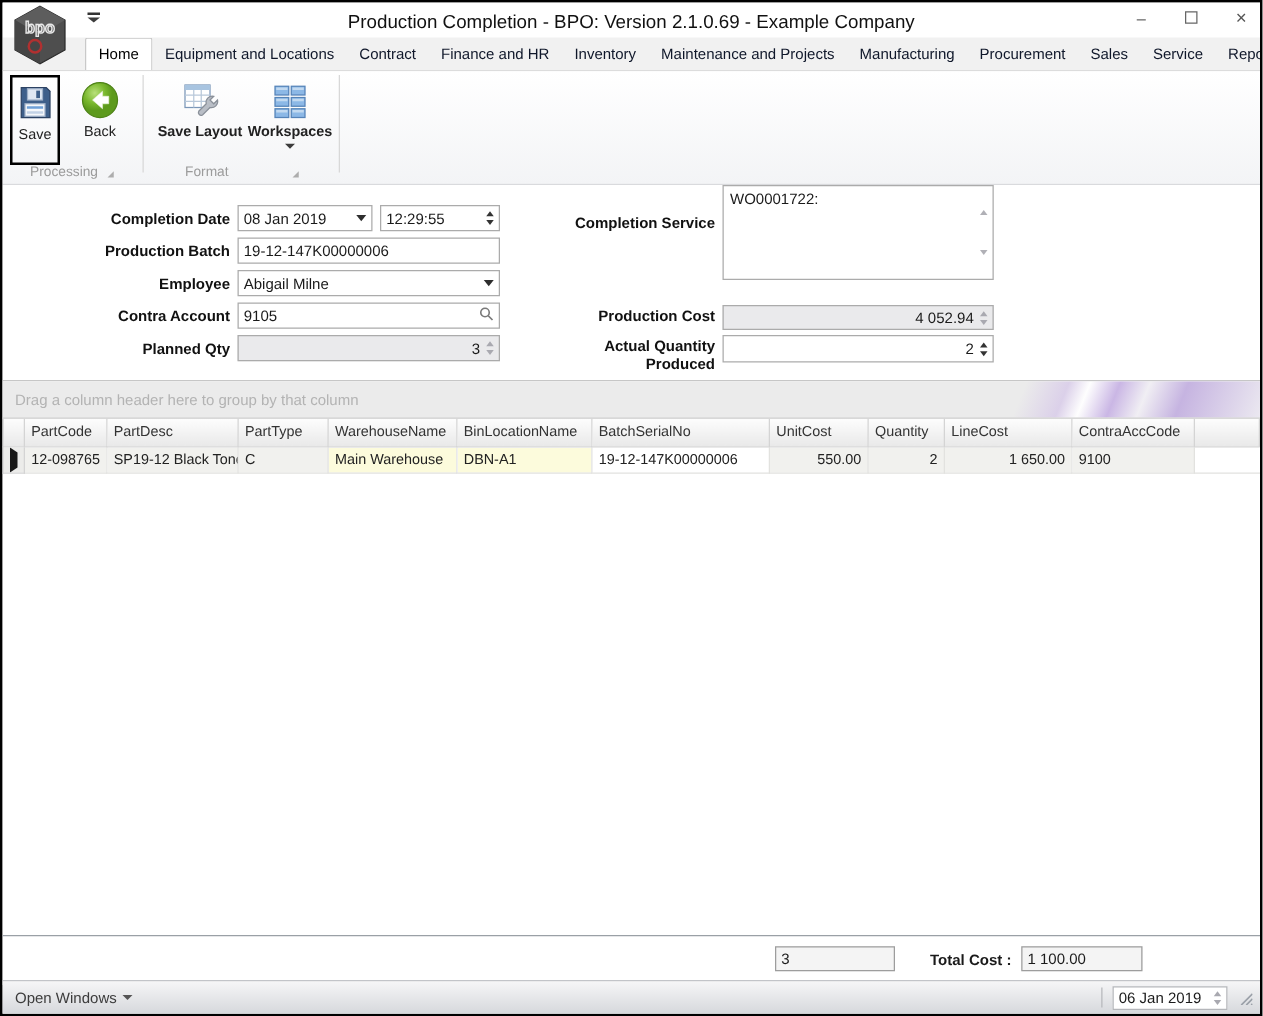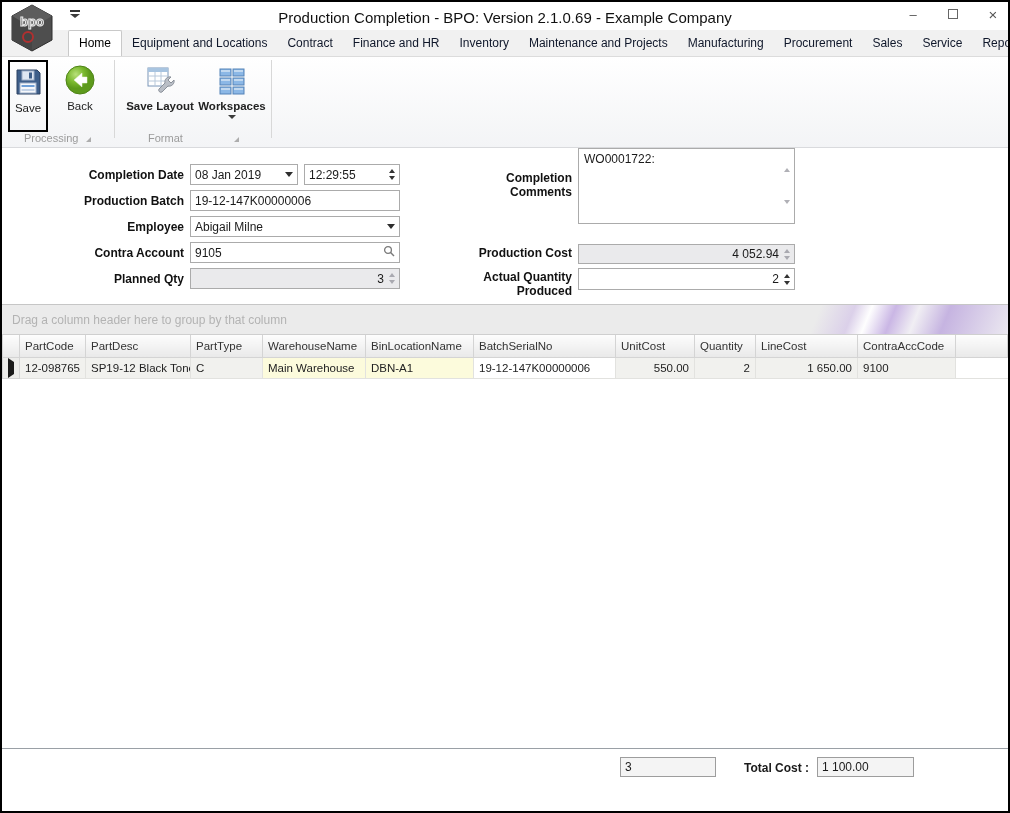--- a/index.html
+++ b/index.html
@@ -247,21 +247,21 @@
     </div>
 
     <div class="fld disabled" style="left:188px; top:120px; width:210px; height:21px;">
       <span class="val right">3</span>
       <span class="spin dim">
           <span class="tri-u"></span>
           <span class="tri-d"></span>
         </span>
     </div>
 
-    <div class="flabel" style="left:440px; top:23px; width:130px;">Completion Comments</div>
+    <div class="flabel" style="left:440px; top:23px; width:130px;">Completion Service</div>
     <div class="flabel" style="left:440px; top:98px; width:130px;">Production Cost</div>
     <div class="flabel" style="left:440px; top:122px; width:130px;">Actual Quantity Produced</div>
 
     <div class="comments" style="left:576px; top:0; width:217px; height:76px;">
       <span>WO0001722:</span>
       <span class="cm-arrow" style="top:5px;"><span class="tri-u" style="border-bottom-color:#b0b0b6;"></span></span>
       <span class="cm-arrow" style="bottom:5px;"><span class="tri-d" style="border-top-color:#b0b0b6;"></span></span>
     </div>
 
     <div class="fld disabled" style="left:576px; top:96px; width:217px; height:20px;">
@@ -334,14 +334,39 @@
       </table>
   </div>
 
   <div class="footer">
     <span class="tot-label" style="left:580px;margin-left:40px;">Qty :</span>
     <span class="tot-fld" style="left:618px; width:96px;">3</span>
     <span class="tot-label" style="left:742px;">Total Cost :</span>
     <span class="tot-fld" style="left:815px; width:97px;">1 100.00</span>
   </div>
 
+  <div class="statusbar">
+    <div class="open-windows">
+      <span>Open Windows</span>
+      <span class="caret-down" style="border-top-color:#555;"></span>
+    </div>
+    <div class="sb-right">
+      <span class="sb-sep"></span>
+      <span class="sb-date">
+        <span style="flex:1;">06 Jan 2019</span>
+        <span class="spin dim">
+            <span class="tri-u"></span>
+            <span class="tri-d"></span>
+          </span>
+      </span>
+      <span class="grip">
+        <svg width="12" height="12" viewBox="0 0 12 12">
+            <g stroke="#9aa0a8" stroke-width="1.4">
+              <line x1="3" y1="12" x2="12" y2="3"></line>
+              <line x1="7" y1="12" x2="12" y2="7"></line>
+              <line x1="11" y1="12" x2="12" y2="11"></line>
+            </g>
+          </svg>
+      </span>
+    </div>
+  </div>
 
 </div>
 
 </body></html>

